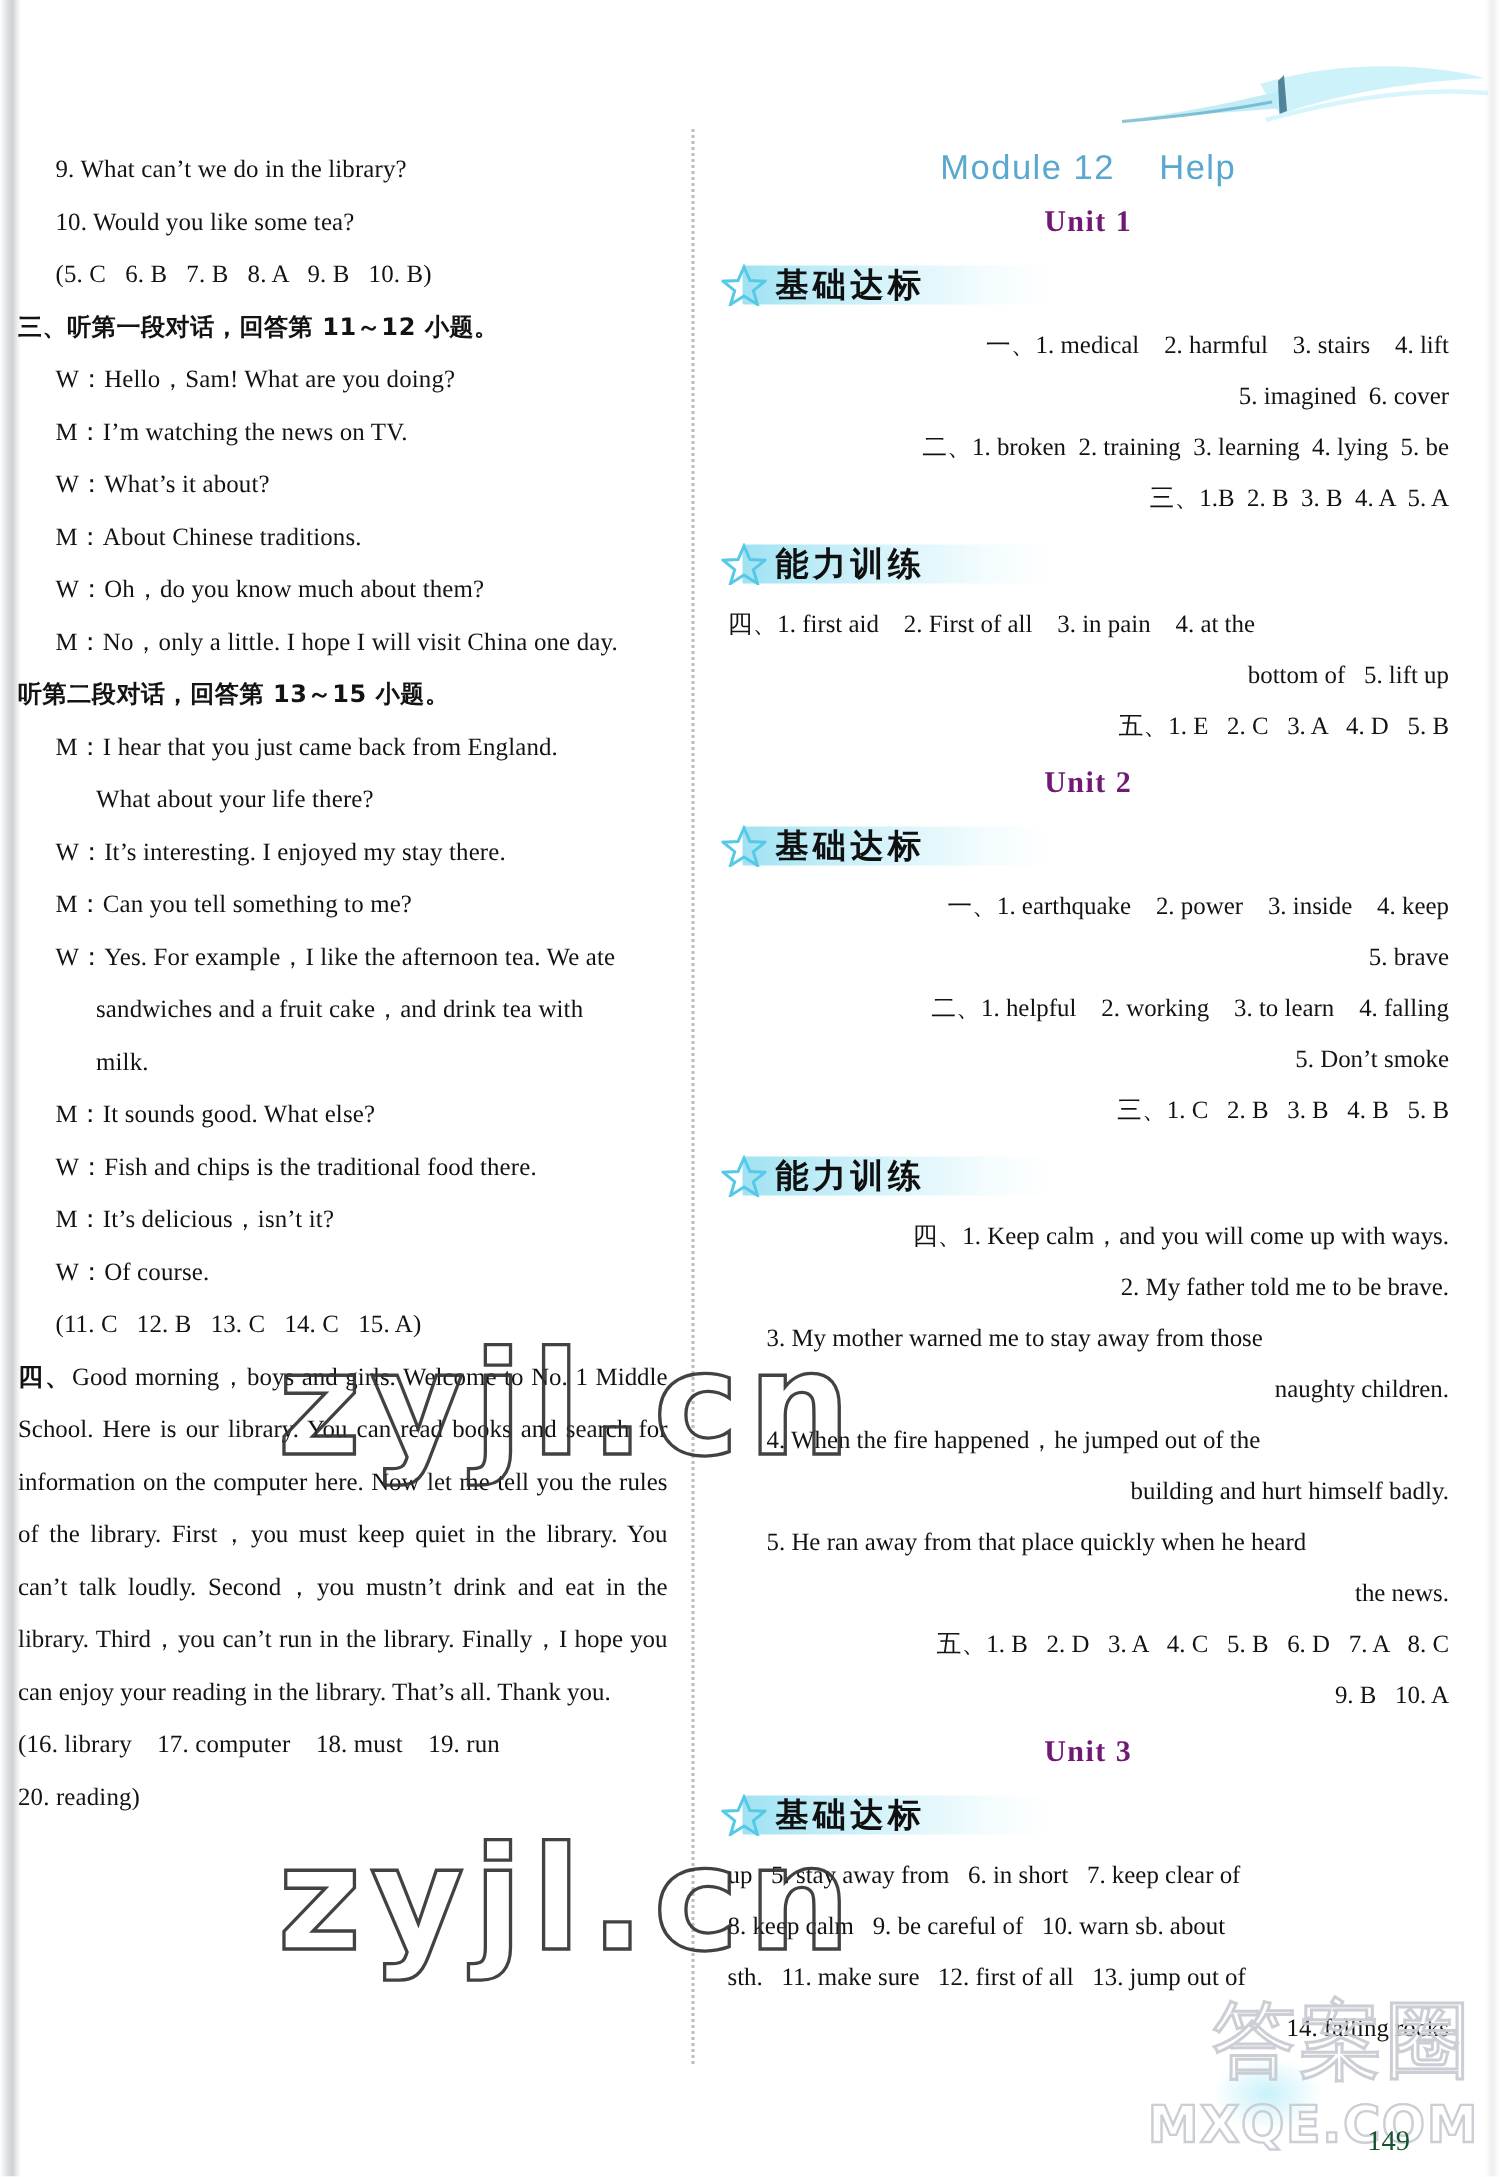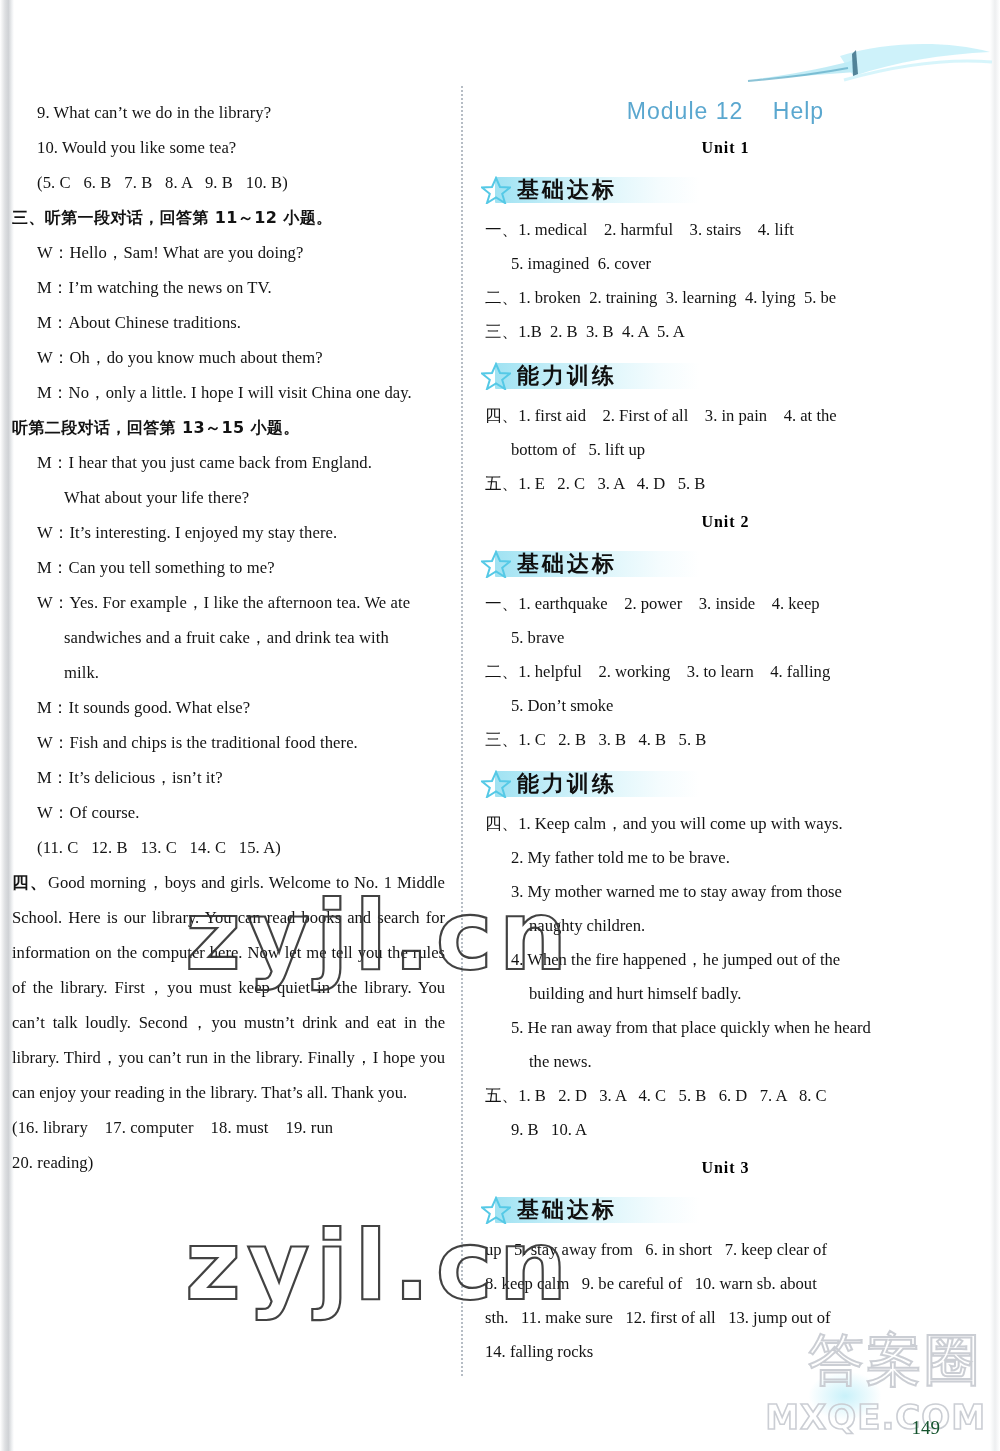--- a/index.html
+++ b/index.html
@@ -103,22 +103,22 @@
     color: #5aa7cf;
     letter-spacing: 1px;
     line-height: 32px;
     margin: 0 0 4px 0;
     white-space: pre;
   }
   .unit-title {
     text-align: center;
     font-family: "Liberation Serif", "DejaVu Serif", serif;
     font-weight: bold;
-    font-size: 16px;
-    color: #000000;
+    font-size: 20px;
+    color: #701a75;
     letter-spacing: 1px;
     line-height: 30px;
     margin: 6px 0 6px 0;
   }
 
   
   .section-badge {
     position: relative;
     height: 30px;
     margin: 12px 0 8px -4px;
@@ -146,20 +146,21 @@
     letter-spacing: 3px;
     color: #101010;
   }
 
   
   .ans {
     font-size: 16.6px;
     line-height: 34px;
     margin: 0;
     white-space: pre-wrap;
+    text-align: right;
   }
   .ans.hang { padding-left: 26px; }
   .ans.spread {
     text-align: justify;
     text-align-last: left;
   }
 
   
   .wm {
     position: absolute;
@@ -243,20 +244,21 @@
 <div id="column-divider"></div>
 
 <div class="column" id="left-column">
   <div id="left-lines">
       <div class="line indent-1">9. What can’t we do in the library?</div>
       <div class="line indent-1">10. Would you like some tea?</div>
       <div class="line indent-1">(5. C   6. B   7. B   8. A   9. B   10. B)</div>
       <div class="line cn">三、听第一段对话，回答第 11～12 小题。</div>
       <div class="line indent-1">W：Hello，Sam! What are you doing?</div>
       <div class="line indent-1">M：I’m watching the news on TV.</div>
+      <div class="line indent-1">W：What’s it about?</div>
       <div class="line indent-1">M：About Chinese traditions.</div>
       <div class="line indent-1">W：Oh，do you know much about them?</div>
       <div class="line indent-1">M：No，only a little. I hope I will visit China one day.</div>
       <div class="line cn">听第二段对话，回答第 13～15 小题。</div>
       <div class="line indent-1">M：I hear that you just came back from England.</div>
       <div class="line indent-2">What about your life there?</div>
       <div class="line indent-1">W：It’s interesting. I enjoyed my stay there.</div>
       <div class="line indent-1">M：Can you tell something to me?</div>
       <div class="line indent-1">W：Yes. For example，I like the afternoon tea. We ate</div>
       <div class="line indent-2">sandwiches and a fruit cake，and drink tea with</div>

